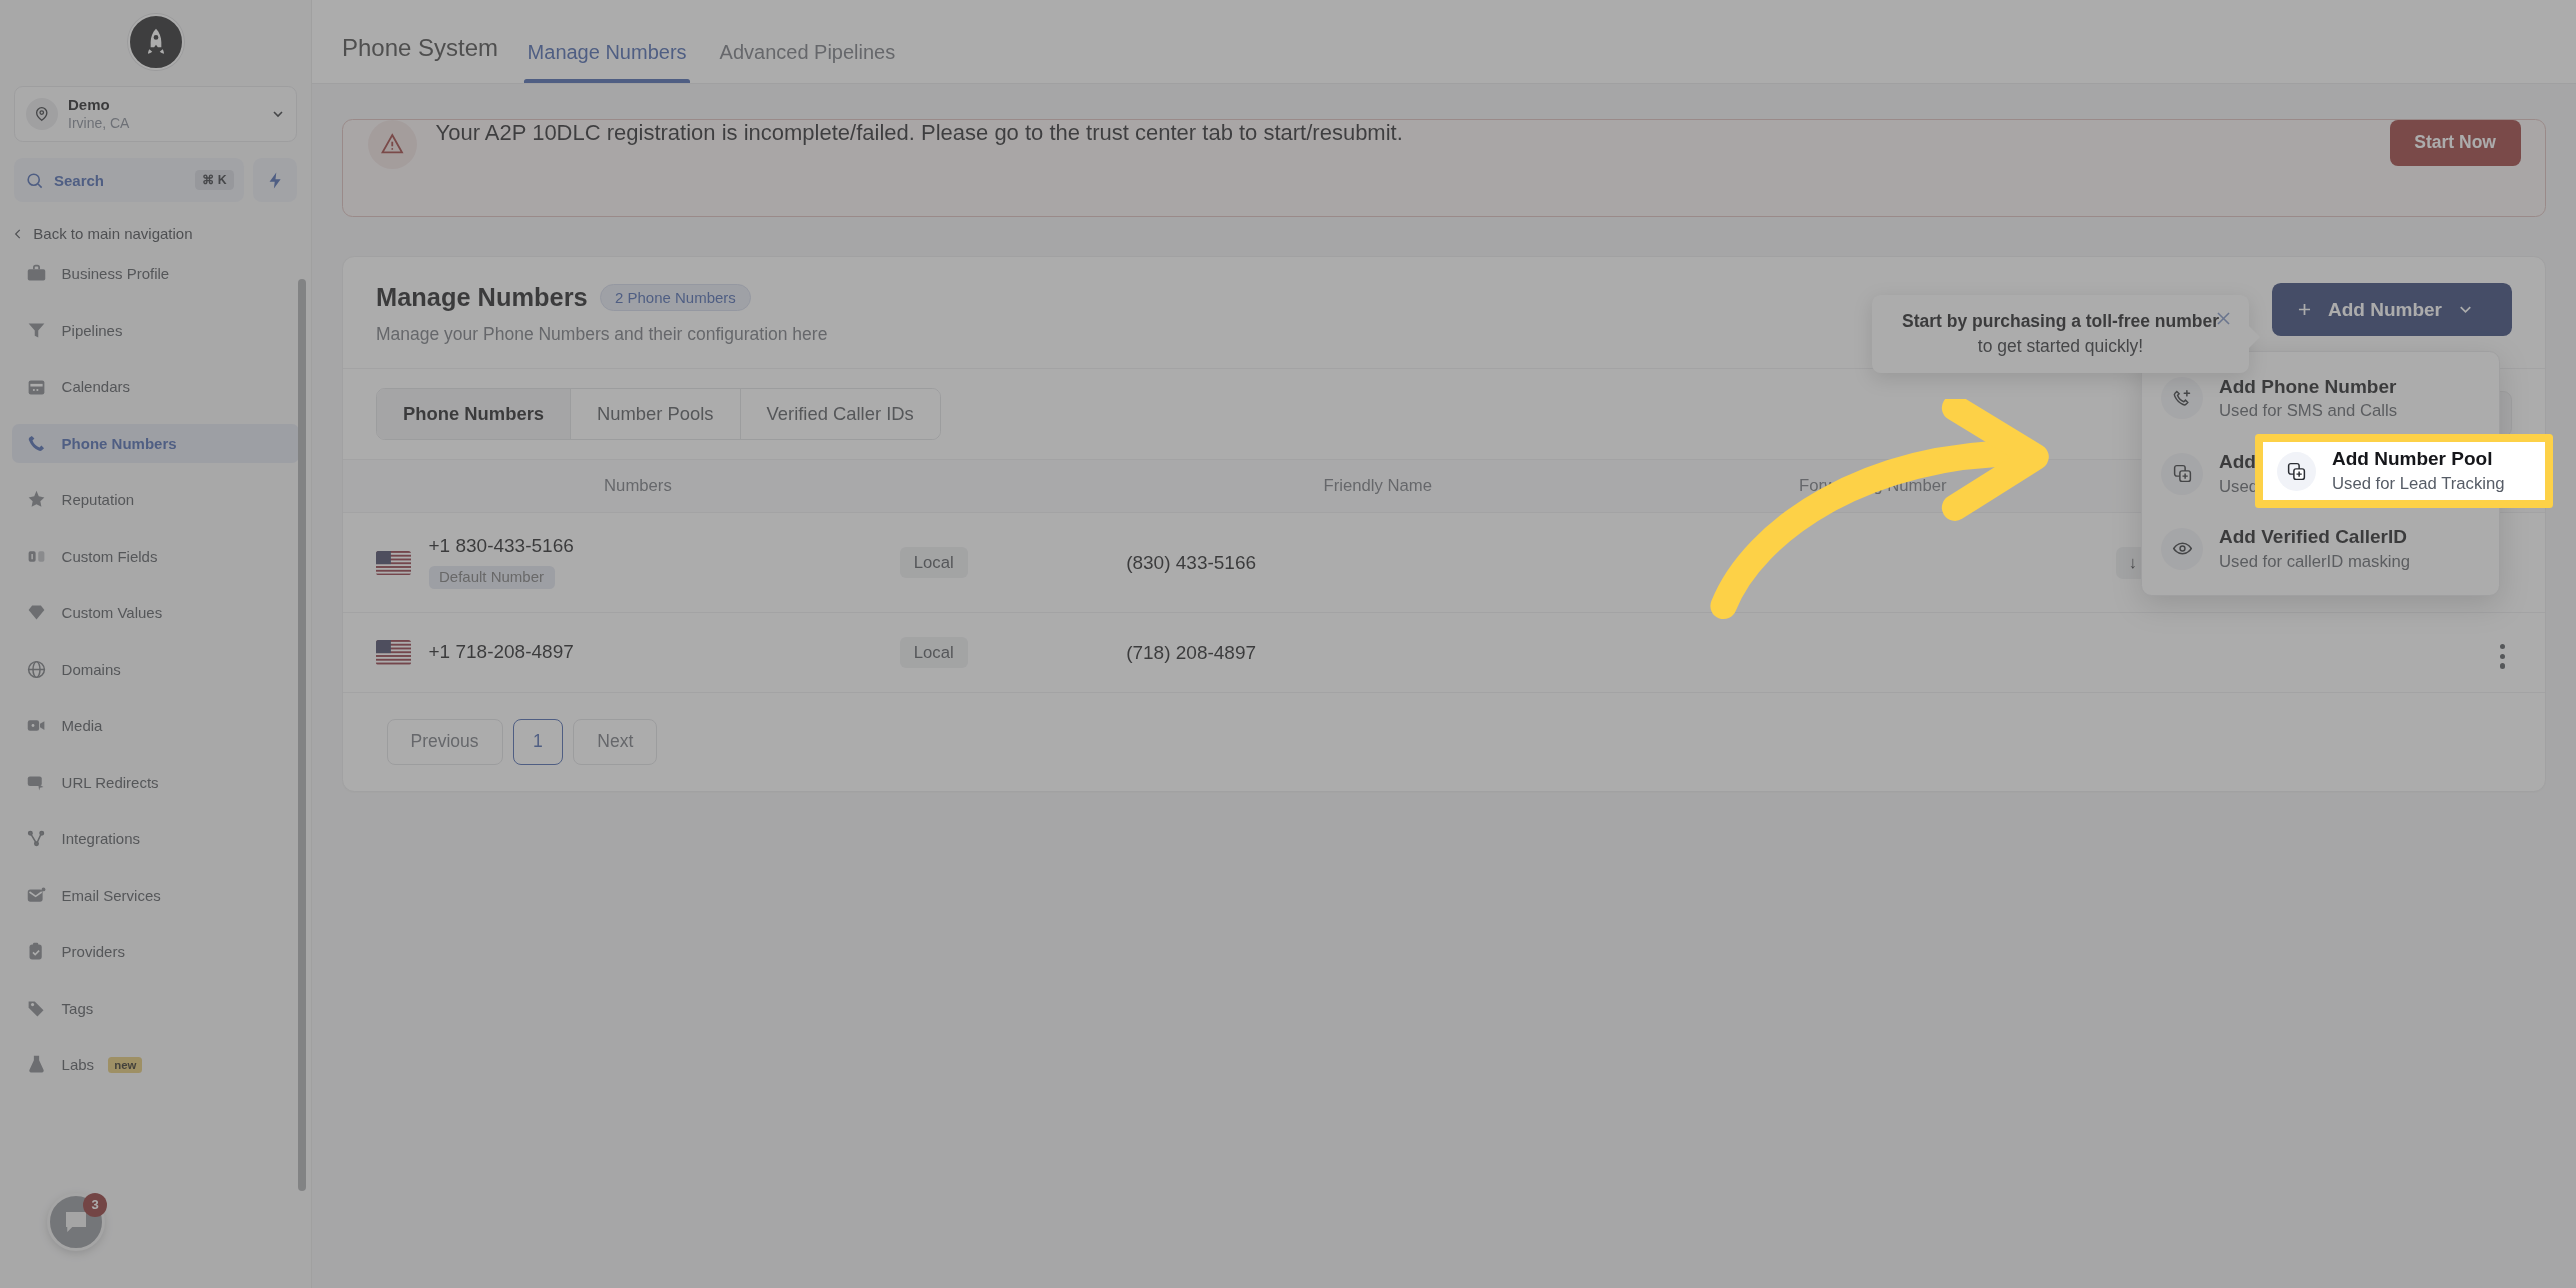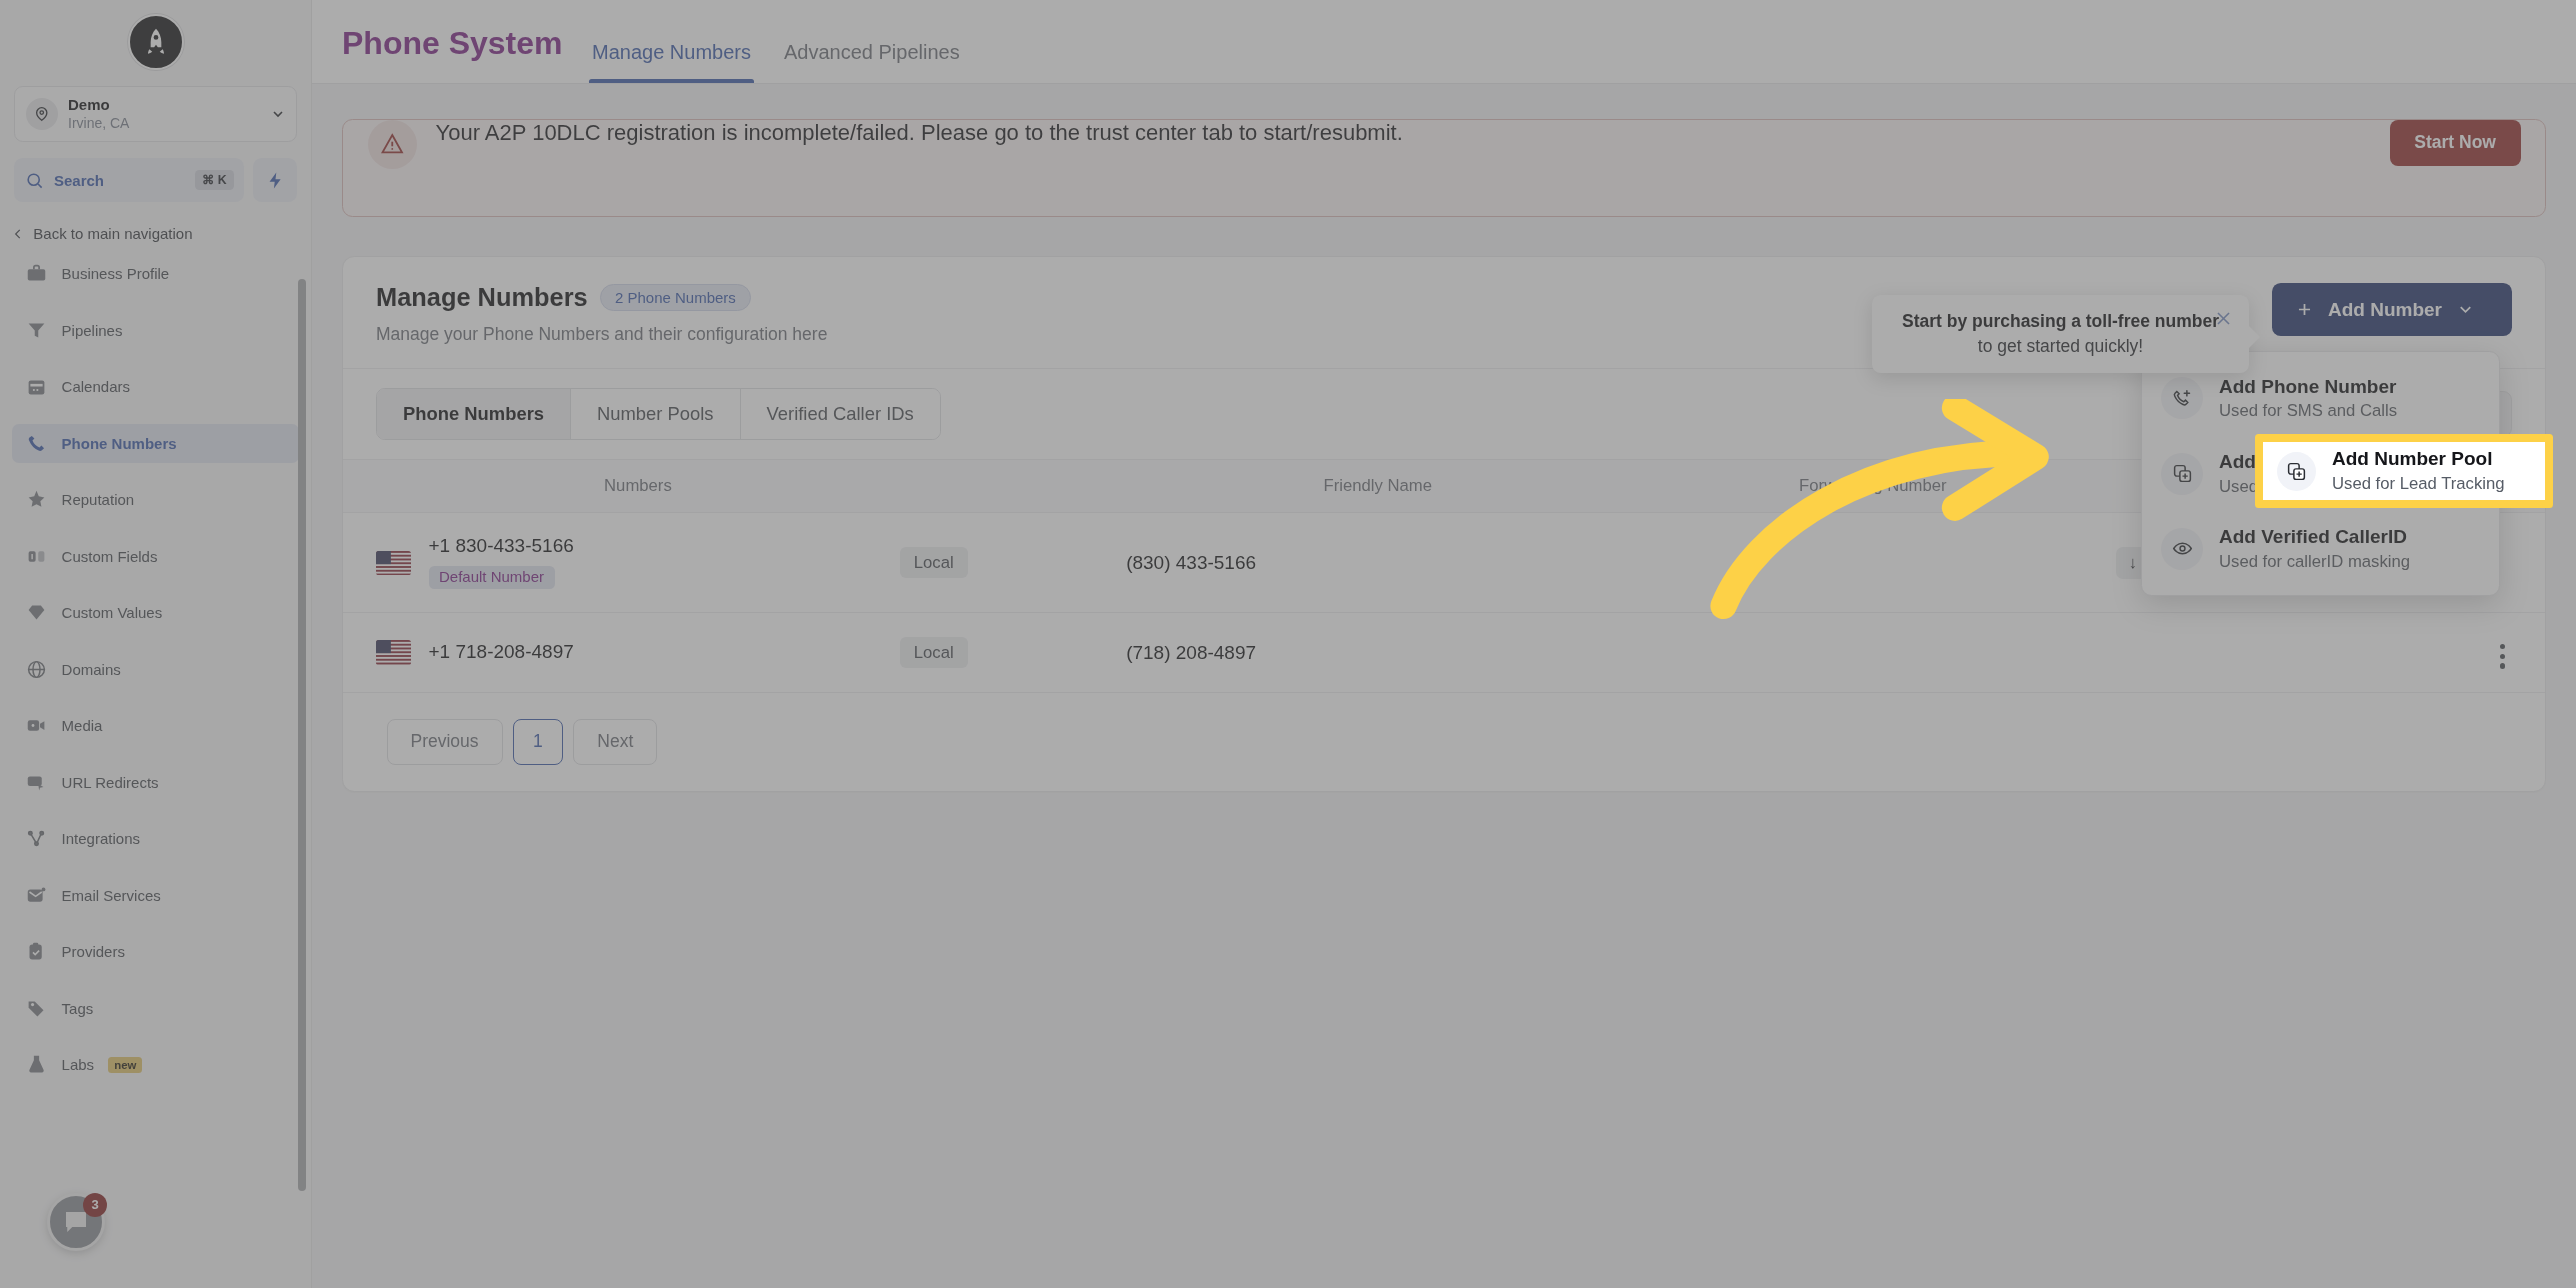--- a/index.html
+++ b/index.html
@@ -117,21 +117,21 @@
 
   
   .main {
     position: absolute; left: 312px; top: 0;
     width: 2264px; height: 1288px; background: #f4f4f6;
   }
   .topbar {
     height: 84px; background: #ffffff; border-bottom: 0.9px solid #e7e7ea;
     display: flex; align-items: flex-end; gap: 26px; padding: 0 30px;
   }
-  .page-title { font-size: 32px; font-weight: 700; color: #a21caf; padding-bottom: 21px; }
+  .page-title { font-size: 24px; font-weight: 400; color: #404040; padding-bottom: 21px; }
   .tab {
     font-size: 20px; color: #6c727d; padding: 0 3.5px 19px 3.5px;
     position: relative;
   }
   .tab.active { color: #2f5fd4; font-weight: 500; }
   .tab.active::after {
     content:""; position: absolute; left: 0; right: 0; bottom: 0;
     height: 4.4px; background: #2f5fd4; border-radius: 2.6px 2.6px 0 0;
   }
 
@@ -214,21 +214,21 @@
   .c-calltime { width: 386px; }
   .c-actions { text-align: right; padding-right: 40px !important; }
   thead .c-num { padding-left: 33px; }
 
   .numcell { display: flex; align-items: center; gap: 17.5px; }
   .flag { width: 35px; height: 24.5px; border-radius: 2.6px; flex:0 0 auto; overflow:hidden; }
   .numtext { line-height: 1.1; }
   .numtext .n { font-size: 19px; color: #15161a; font-weight: 500; }
   .tag-default {
     display:inline-block; margin-top: 8.8px;
-    background: #dfe4f5; color: #a21caf; border-radius: 5.3px;
+    background: #dfe4f5; color: #737373; border-radius: 5.3px;
     font-size: 15px; padding: 3.5px 10.5px;
   }
   .tag-local {
     display:inline-block; background: #eceef1; color: #4a4f57;
     border-radius: 6.1px; font-size: 16.7px; padding: 5.3px 14px;
   }
   .friendly { font-size: 19px; color: #15161a; }
   .timepills { display:flex; gap: 10.5px; }
   .timepill {
     background: #eceef1; color: #2a2d33; border-radius: 7px;

